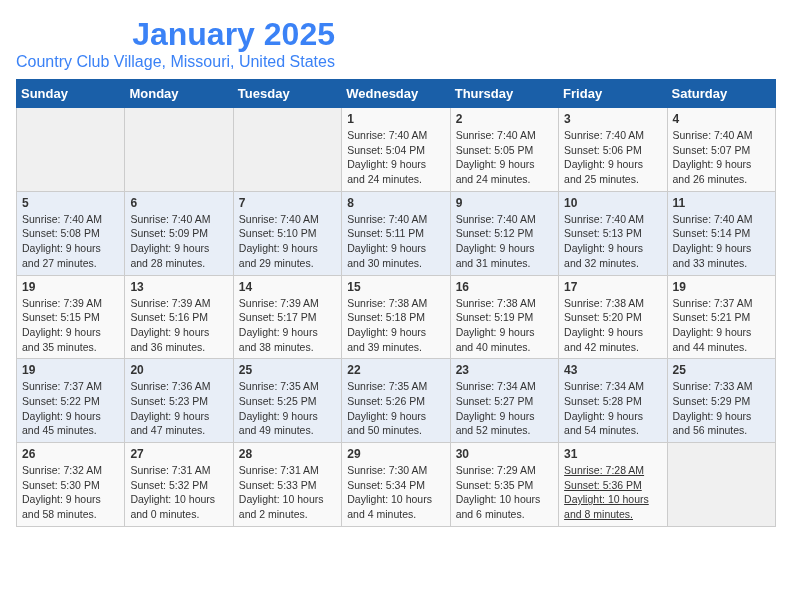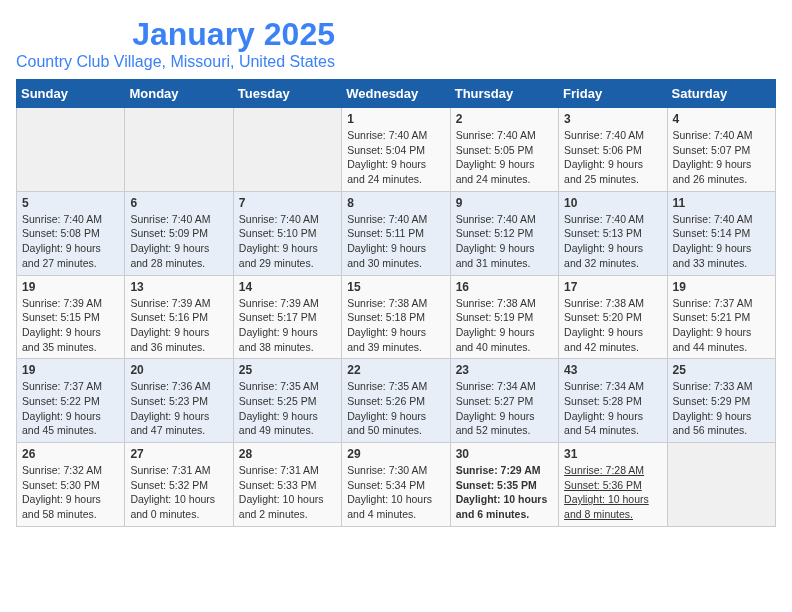--- a/index.html
+++ b/index.html
@@ -309,21 +309,21 @@
         </td>
         <td>
           <span class="day-number">29</span>
           <div class="day-info" style="white-space: pre-line;">Sunrise: 7:30 AM
 Sunset: 5:34 PM
 Daylight: 10 hours
 and 4 minutes.</div>
         </td>
         <td>
           <span class="day-number">30</span>
-          <div class="day-info" style="white-space: pre-line; font-weight: bold;">Sunrise: 7:29 AM
+          <div class="day-info" style="white-space: pre-line;">Sunrise: 7:29 AM
 Sunset: 5:35 PM
 Daylight: 10 hours
 and 6 minutes.</div>
         </td>
         <td>
           <span class="day-number">31</span>
           <div class="day-info" style="white-space: pre-line; text-decoration: underline;">Sunrise: 7:28 AM
 Sunset: 5:36 PM
 Daylight: 10 hours
 and 8 minutes.</div>

